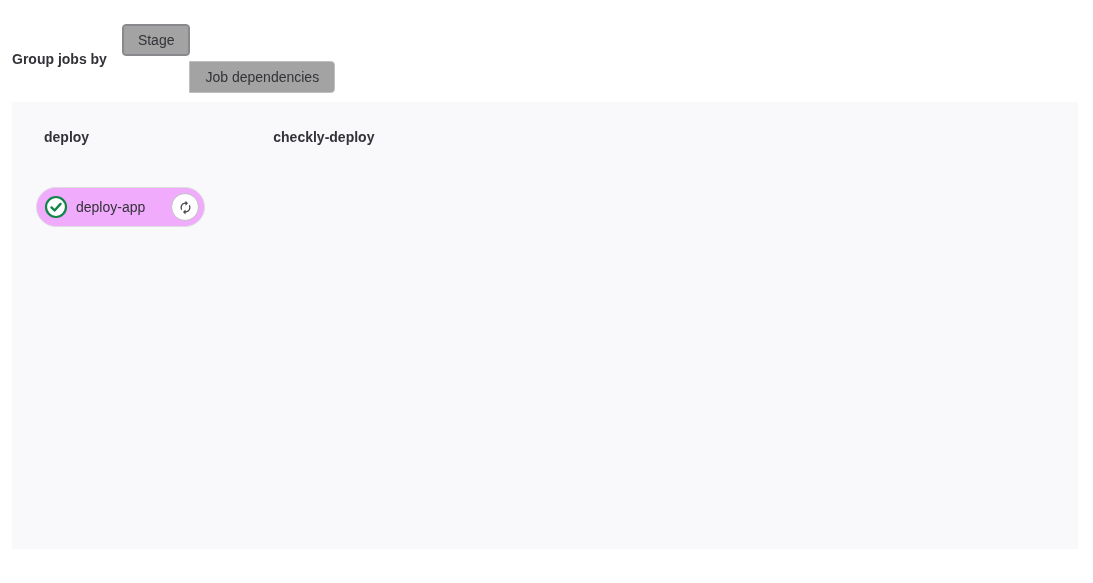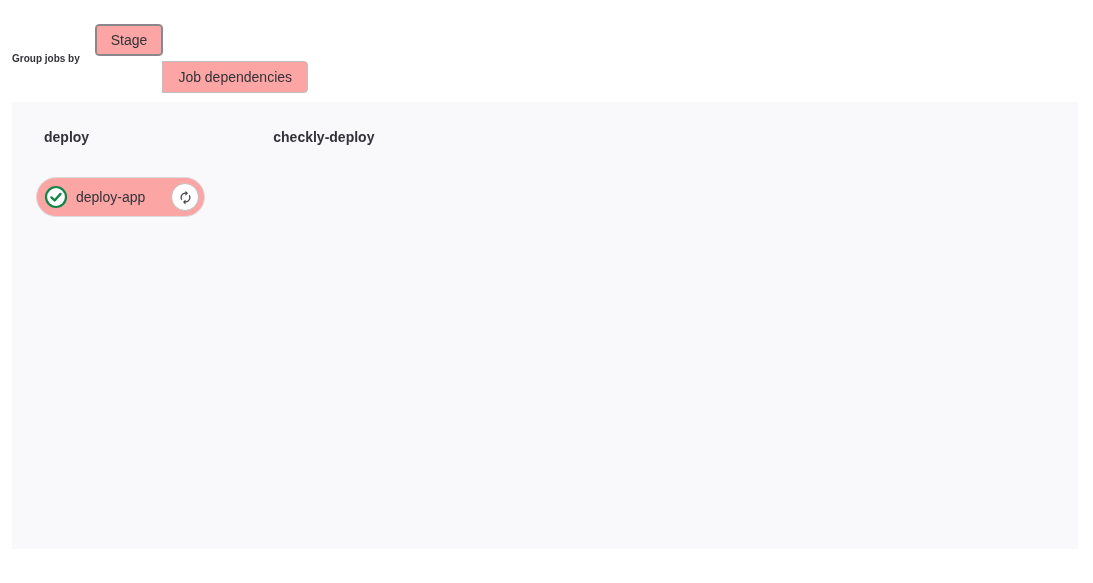--- a/index.html
+++ b/index.html
@@ -50,29 +50,29 @@
     border-radius: 10px;
   }
 
   
   .controls {
     display: flex;
     align-items: center;
     margin: 24px 0 9px 0;
   }
   .controls-label {
-    font-size: 10px;
+    font-size: 14px;
     font-weight: 700;
     color: #333238;
     margin-right: 15px;
   }
   .segmented { display: inline-flex; }
   .seg {
     appearance: none;
-    background: #fca5a5;
+    background: #a3a3a3;
     border: 1px solid #bfbfc3;
     font-family: "Liberation Sans", sans-serif;
     font-size: 14px;
     line-height: 20px;
     color: #333238;
     padding: 5px 15px;
     height: 32px;
     cursor: pointer;
   }
   .seg:first-child { border-radius: 4px 0 0 4px; }
@@ -94,26 +94,26 @@
     align-items: flex-start;
     gap: 60px;
     overflow: hidden;
   }
   .stage-column { display: flex; flex-direction: column; align-items: flex-start; }
   .stage-title {
     font-size: 14px;
     font-weight: 700;
     line-height: 20px;
     color: #333238;
-    margin: 0 0 30px 8px;
+    margin: 0 0 40px 8px;
   }
   .job-pill {
     display: inline-flex;
     align-items: center;
-    background: #fca5a5;
+    background: #f0abfc;
     border: 1px solid #dcdcde;
     border-radius: 20px;
     height: 40px;
     padding: 0 5px 0 7px;
     cursor: pointer;
   }
   .status-icon { width: 24px; height: 24px; display: block; flex: 0 0 auto; }
   .job-name {
     font-size: 14px;
     line-height: 20px;

